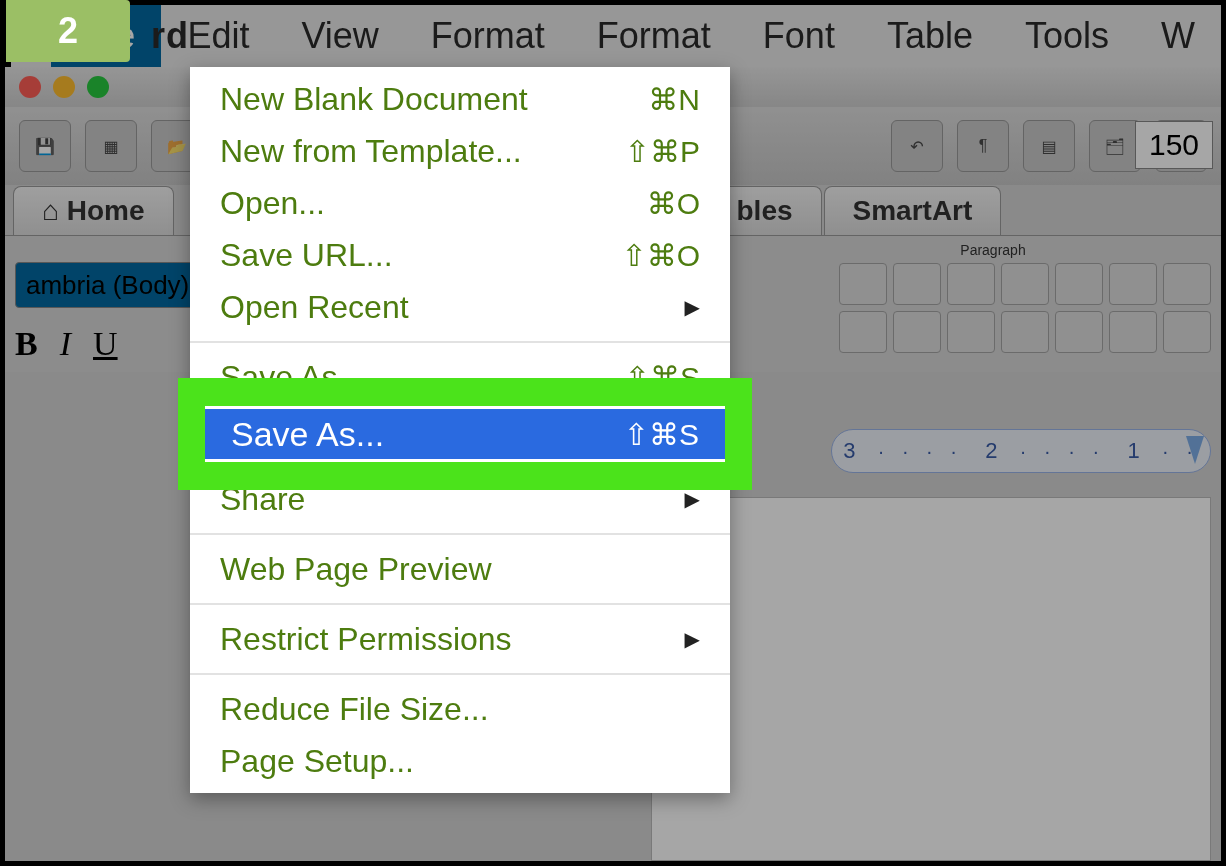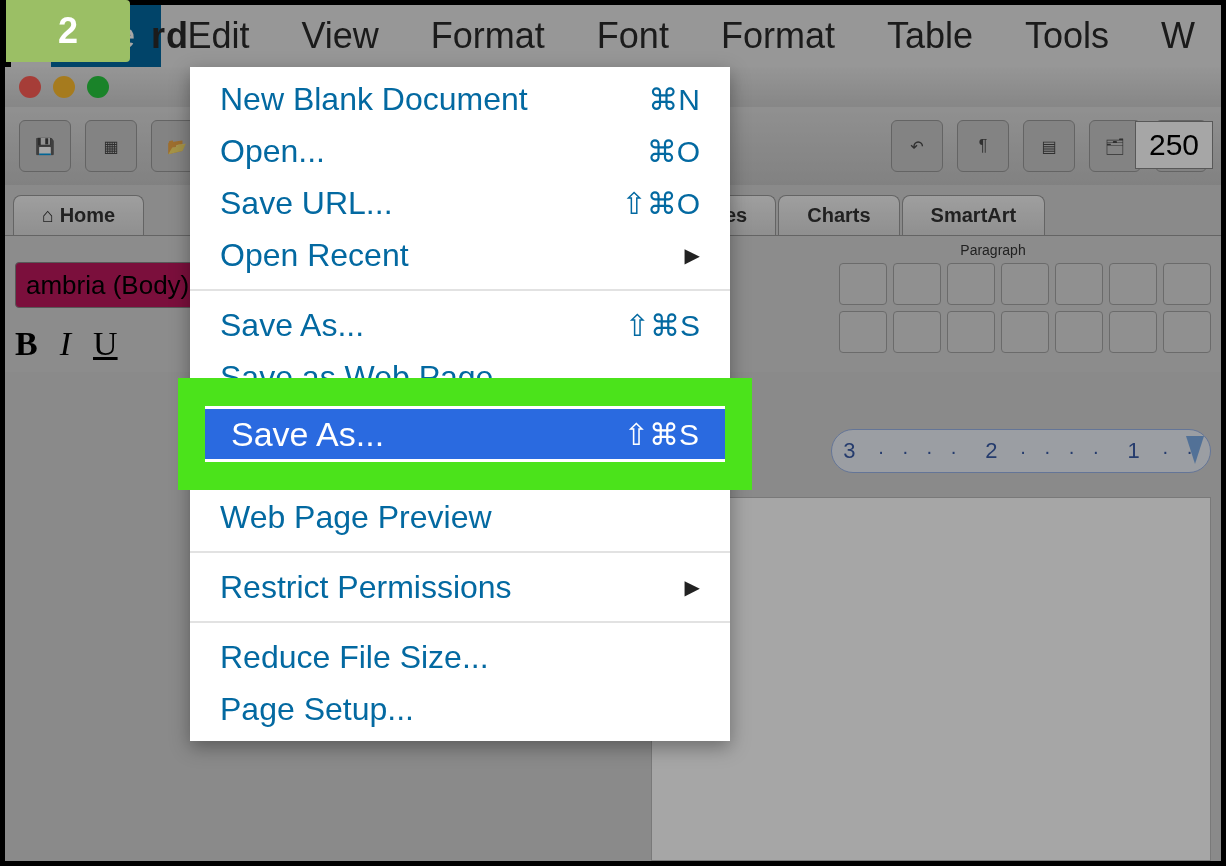--- a/index.html
+++ b/index.html
@@ -20,45 +20,45 @@
   
   .window { position:absolute; left:5px; top:67px; right:5px; bottom:5px; background:#d5d5d5; z-index:5; }
   .titlebar { height:40px; background:linear-gradient(#e6e6e6,#cfcfcf); display:flex; align-items:center; padding-left:14px; gap:12px;}
   .tl-btn { width:22px; height:22px; border-radius:50%; display:inline-block;}
   .red { background:#ff5f57;} .yellow{background:#ffbe2f;} .green{background:#29c940;}
   .toolbar { height:78px; background:linear-gradient(#dedede,#c7c7c7); display:flex; align-items:center; padding:0 14px; gap:14px; position:relative;}
   .tb-btn { width:52px; height:52px; background:#c9c9c9; border:1px solid #9a9a9a; border-radius:6px; display:flex; align-items:center; justify-content:center; color:#4a4a4a;}
   .zoombox { position:absolute; right:8px; top:14px; width:78px; height:48px; background:#fff; border:1px solid #888; font-size:30px; display:flex; align-items:center; justify-content:center;}
   
   .ribbon-tabs { height:50px; display:flex; align-items:flex-end; padding-left:8px; gap:2px;}
-  .rtab { background:linear-gradient(#f4f4f4,#dcdcdc); border:1px solid #9a9a9a; border-bottom:none; border-radius:8px 8px 0 0; padding:8px 28px; font-size:20px; font-weight:600; color:#333;}
+  .rtab { background:linear-gradient(#f4f4f4,#dcdcdc); border:1px solid #9a9a9a; border-bottom:none; border-radius:8px 8px 0 0; padding:8px 28px; font-size:28px; font-weight:600; color:#333;}
   .rtab.home::before{content:"⌂ "; font-weight:900;}
   
   .ribbon-body { background:#d8d8d8; border-top:1px solid #9a9a9a; padding:6px 10px 0 10px; }
   .group-label { text-align:center; font-size:14px; color:#333; margin-bottom:4px;}
   .font-row { display:flex; gap:6px; align-items:center; margin-bottom:8px;}
-  .fontbox { background:#be185d; border:1px solid #888; height:46px; width:200px; font-size:26px; display:flex; align-items:center; padding:0 10px; border-radius:4px;}
+  .fontbox { background:#0369a1; border:1px solid #888; height:46px; width:200px; font-size:26px; display:flex; align-items:center; padding:0 10px; border-radius:4px;}
   .style-row { display:flex; gap:22px; align-items:center; height:56px;}
   .style-row span { font-size:34px; font-family:"Times New Roman",serif;}
   .underline{text-decoration:underline;}
   .italic{font-style:italic;}
   .bold{font-weight:800;}
   
   .para-icons { position:absolute; right:10px; top:196px; display:grid; grid-template-columns:repeat(7,48px); grid-auto-rows:42px; gap:6px;}
   .pi { width:48px; height:42px; background:#dedede; border:1px solid #a5a5a5; border-radius:4px;}
   
   .ruler { position:absolute; right:10px; top:362px; height:44px; width:380px; background:#eef3fb; border:1px solid #9ab4e8; border-radius:22px; display:flex; align-items:center; justify-content:space-around; font-size:20px; color:#3a5ca8; letter-spacing:6px;}
   .rnum{font-size:22px; letter-spacing:0;}
   .ruler .marker{ position:absolute; right:6px; top:6px; width:18px; height:28px; background:#7faee8; clip-path:polygon(0 0,100% 0,50% 100%);}
   
   .doc { position:absolute; right:10px; top:430px; width:560px; bottom:0; background:#fff; border:1px solid #bbb;}
 
   
   .dropdown { position:absolute; left:190px; top:67px; width:540px; background:#fff; box-shadow:0 6px 18px rgba(0,0,0,0.35); padding:6px 0; z-index:60;}
-  .dd-item { display:flex; align-items:center; justify-content:space-between; height:52px; padding:0 30px; font-size:32px; color:#0369a1; white-space:nowrap;}
+  .dd-item { display:flex; align-items:center; justify-content:space-between; height:52px; padding:0 30px; font-size:32px; color:#4d7c0f; white-space:nowrap;}
   .dd-sub::after{content:"▶"; font-size:20px; color:#222;}
   .dd-sep { height:2px; margin:8px 0; background:#e2e2e2;}
   .dd-shortcut{font-size:30px;}
   
   
   .hl { position:absolute; left:178px; top:378px; width:574px; height:112px; background:#4be31b; z-index:180; display:flex; align-items:center; justify-content:center;}
   .hl-inner { width:520px; height:56px; background:#2a6ae0; display:flex; align-items:center; justify-content:space-between; padding:0 26px; color:#fff; font-size:34px; border-top:3px solid #fff; border-bottom:3px solid #fff;}
 </style>
 </head>
 <body>
@@ -75,24 +75,24 @@
     <div class="item">
         <span>Edit</span>
       </div>
     <div class="item">
         <span>View</span>
       </div>
     <div class="item">
         <span>Format</span>
       </div>
     <div class="item">
+        <span>Format</span>
+      </div>
+    <div class="item">
         <span>Font</span>
-      </div>
-    <div class="item">
-        <span>Format</span>
       </div>
     <div class="item">
         <span>Table</span>
       </div>
     <div class="item">
         <span>Tools</span>
       </div>
     <div class="item">
         <span>W</span>
       </div>
@@ -108,29 +108,28 @@
       <div class="tb-btn">💾</div>
       <div class="tb-btn">▦</div>
       <div class="tb-btn">📂</div>
       <div style="flex:1"></div>
       <div class="tb-btn">↶</div>
       <div class="tb-btn">¶</div>
       <div class="tb-btn">▤</div>
       <div class="tb-btn">🗂</div>
       <div class="tb-btn">🎞</div>
       <div class="zoombox">
-          <span>250</span>
+          <span>150</span>
         </div>
     </div>
 
     <div class="ribbon-tabs">
       <div class="rtab home"><span>Home</span></div>
       <div style="width:530px"></div>
       <div class="rtab"><span>bles</span></div>
-      <div class="rtab"><span>Charts</span></div>
       <div class="rtab"><span>SmartArt</span></div>
     </div>
 
     <div class="ribbon-body">
       <div class="group-label" style="margin-left:760px"><span>Paragraph</span></div>
       <div class="font-row">
         <div class="fontbox">
             <span>ambria (Body)</span>
           </div>
       </div>
@@ -170,20 +169,24 @@
 
     <div class="doc"></div>
   </div>
 
   <div class="dropdown">
     <div class="dd-item">
         <span>New Blank Document</span>
         <span class="dd-shortcut">⌘N</span>
       </div>
     <div class="dd-item">
+        <span>New from Template...</span>
+        <span class="dd-shortcut">⇧⌘P</span>
+      </div>
+    <div class="dd-item">
         <span>Open...</span>
         <span class="dd-shortcut">⌘O</span>
       </div>
     <div class="dd-item">
         <span>Save URL...</span>
         <span class="dd-shortcut">⇧⌘O</span>
       </div>
     <div class="dd-item dd-sub">
         <span>Open Recent</span>
       </div>

